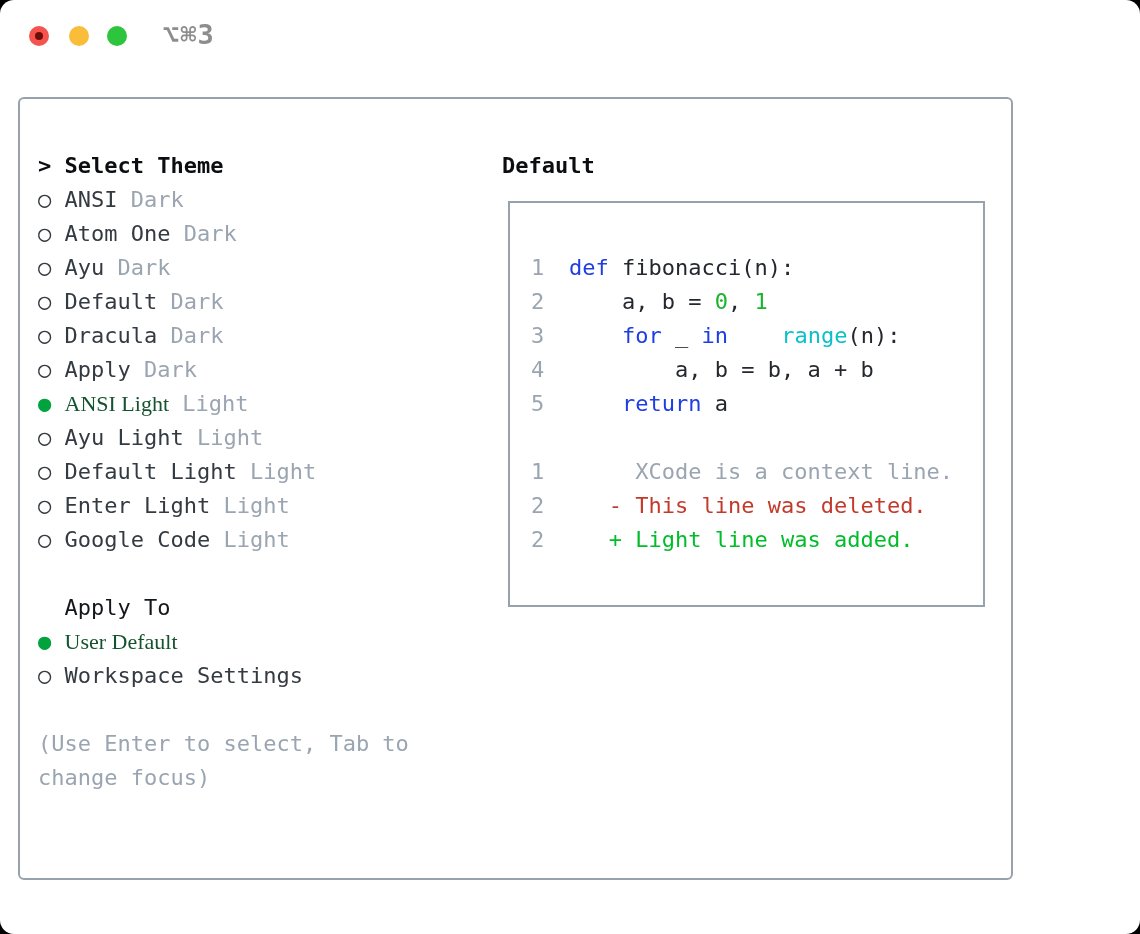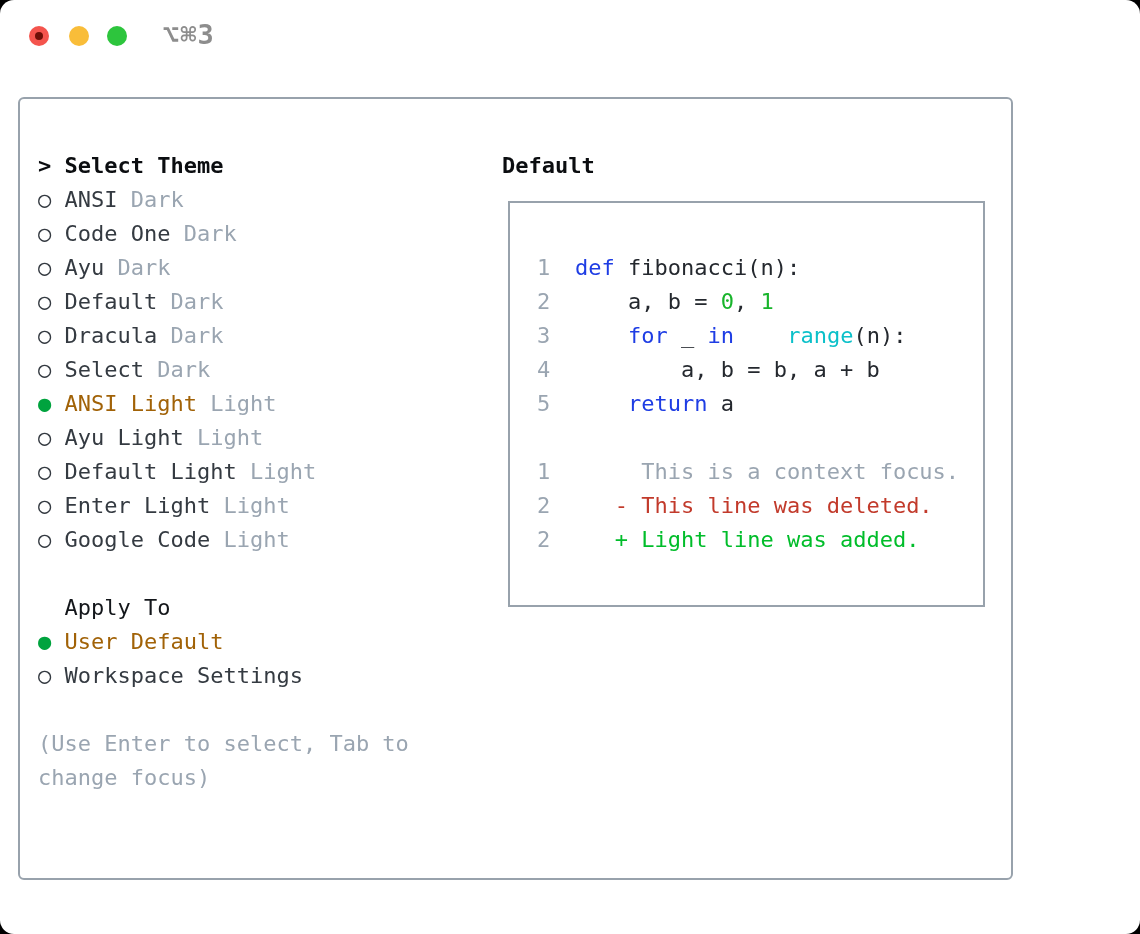--- a/index.html
+++ b/index.html
@@ -23,30 +23,30 @@
   .main-box{
     position:absolute;left:18px;top:97px;width:995px;height:783px;
     border:2px solid #98a2ac;border-radius:6px;box-sizing:border-box;background:#fff;
   }
   .row{height:34px;line-height:34px;font-size:22px;white-space:pre;color:#343a41;}
   .left-pane{position:absolute;left:18px;top:50px;width:450px;}
   .hdr{font-weight:bold;color:#0b0d10;}
   .bullet{color:#343a41;}
   .bullet.sel{color:#00a33e;}
   .t-name{color:#343a41;}
-  .t-name.sel{color:#a16207;}
+  .t-name.sel{color:#14532d;font-family:Liberation Serif, serif;}
   .t-variant{color:#9aa5b1;}
   .apply-hdr{color:#13161a;}
   .help{color:#9aa5b1;}
   
   .preview-title{position:absolute;left:482px;top:50px;font-weight:bold;color:#0b0d10;}
   .preview-box{
     position:absolute;left:488px;top:102px;width:477px;height:406px;
     border:2px solid #98a2ac;box-sizing:border-box;background:#fff;
-    padding:48px 0 0 27px;
+    padding:48px 0 0 21px;
   }
   .lnum{display:inline-block;width:26px;color:#9aa5b1;}
   .codetxt{margin-left:12px;}
   .tok-plain{color:#24282e;}
   .tok-kw{color:#1e3de4;}
   .tok-fn{color:#0bc0c9;margin-left:40px;}
   .tok-num{color:#18b42b;}
   .tok-dim{color:#9aa5b1;}
   .tok-del{color:#c23a2b;}
   .tok-add{color:#00bd2a;}
@@ -64,25 +64,25 @@
     <span class="light green"></span>
     <span class="win-title">⌥⌘3</span>
   </div>
 
   <div class="main-box">
 
     <div class="left-pane">
       <div class="row hdr"><span id="hdr-prefix">&gt; </span><span id="hdr-title">Select Theme</span></div>
       <div id="theme-list">
           <div class="row"><span class="bullet">○ </span><span class="t-name">ANSI</span><span class="t-variant"> Dark</span></div>
-          <div class="row"><span class="bullet">○ </span><span class="t-name">Code One</span><span class="t-variant"> Dark</span></div>
+          <div class="row"><span class="bullet">○ </span><span class="t-name">Atom One</span><span class="t-variant"> Dark</span></div>
           <div class="row"><span class="bullet">○ </span><span class="t-name">Ayu</span><span class="t-variant"> Dark</span></div>
           <div class="row"><span class="bullet">○ </span><span class="t-name">Default</span><span class="t-variant"> Dark</span></div>
           <div class="row"><span class="bullet">○ </span><span class="t-name">Dracula</span><span class="t-variant"> Dark</span></div>
-          <div class="row"><span class="bullet">○ </span><span class="t-name">Select</span><span class="t-variant"> Dark</span></div>
+          <div class="row"><span class="bullet">○ </span><span class="t-name">Apply</span><span class="t-variant"> Dark</span></div>
           <div class="row"><span class="bullet sel">● </span><span class="t-name sel">ANSI Light</span><span class="t-variant"> Light</span></div>
           <div class="row"><span class="bullet">○ </span><span class="t-name">Ayu Light</span><span class="t-variant"> Light</span></div>
           <div class="row"><span class="bullet">○ </span><span class="t-name">Default Light</span><span class="t-variant"> Light</span></div>
           <div class="row"><span class="bullet">○ </span><span class="t-name">Enter Light</span><span class="t-variant"> Light</span></div>
           <div class="row"><span class="bullet">○ </span><span class="t-name">Google Code</span><span class="t-variant"> Light</span></div>
         </div>
       <div class="row"></div>
       <div class="row apply-hdr" id="apply-hdr">  Apply To</div>
       <div id="apply-list">
           <div class="row"><span class="bullet sel">● </span><span class="t-name sel">User Default</span></div>
@@ -100,20 +100,20 @@
     <div class="preview-box">
       <div id="code-lines">
           <div class="row"><span class="lnum">1</span><span class="codetxt"><span class="tok-kw">def</span><span class="tok-plain"> fibonacci(n):</span></span></div>
           <div class="row"><span class="lnum">2</span><span class="codetxt"><span class="tok-plain">    a, b = </span><span class="tok-num">0</span><span class="tok-plain">, </span><span class="tok-num">1</span></span></div>
           <div class="row"><span class="lnum">3</span><span class="codetxt"><span class="tok-plain">    </span><span class="tok-kw">for</span><span class="tok-plain"> _ </span><span class="tok-kw">in</span><span class="tok-plain"> </span><span class="tok-fn">range</span><span class="tok-plain">(n):</span></span></div>
           <div class="row"><span class="lnum">4</span><span class="codetxt"><span class="tok-plain">        a, b = b, a + b</span></span></div>
           <div class="row"><span class="lnum">5</span><span class="codetxt"><span class="tok-plain">    </span><span class="tok-kw">return</span><span class="tok-plain"> a</span></span></div>
         </div>
       <div class="row"></div>
       <div id="diff-lines">
-          <div class="row"><span class="lnum">1</span><span class="codetxt"><span class="tok-dim">     This is a context focus.</span></span></div>
+          <div class="row"><span class="lnum">1</span><span class="codetxt"><span class="tok-dim">     XCode is a context line.</span></span></div>
           <div class="row"><span class="lnum">2</span><span class="codetxt"><span class="tok-del">   - This line was deleted.</span></span></div>
           <div class="row"><span class="lnum">2</span><span class="codetxt"><span class="tok-add">   + Light line was added.</span></span></div>
         </div>
     </div>
 
   </div>
 </div>
 
 </body></html>

